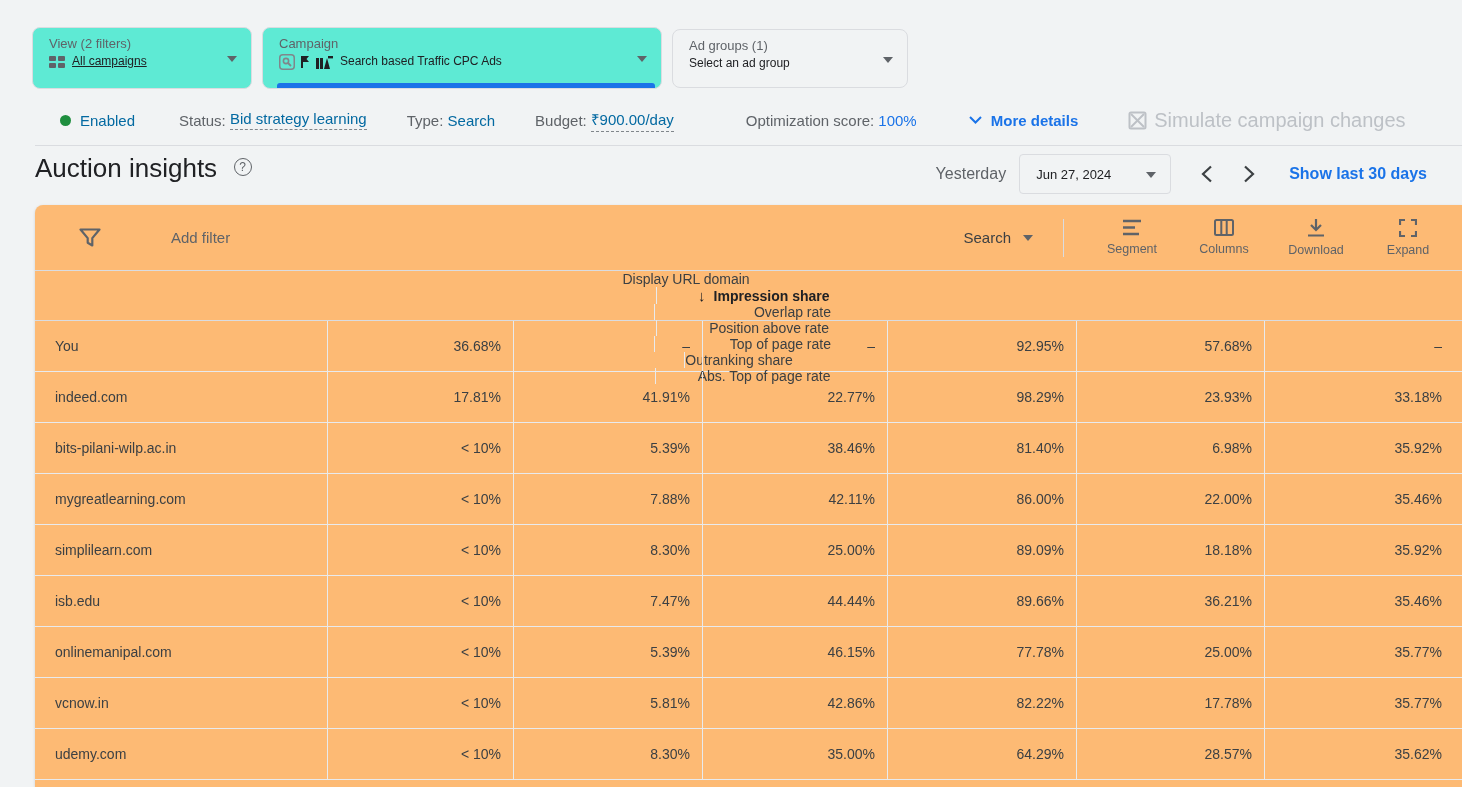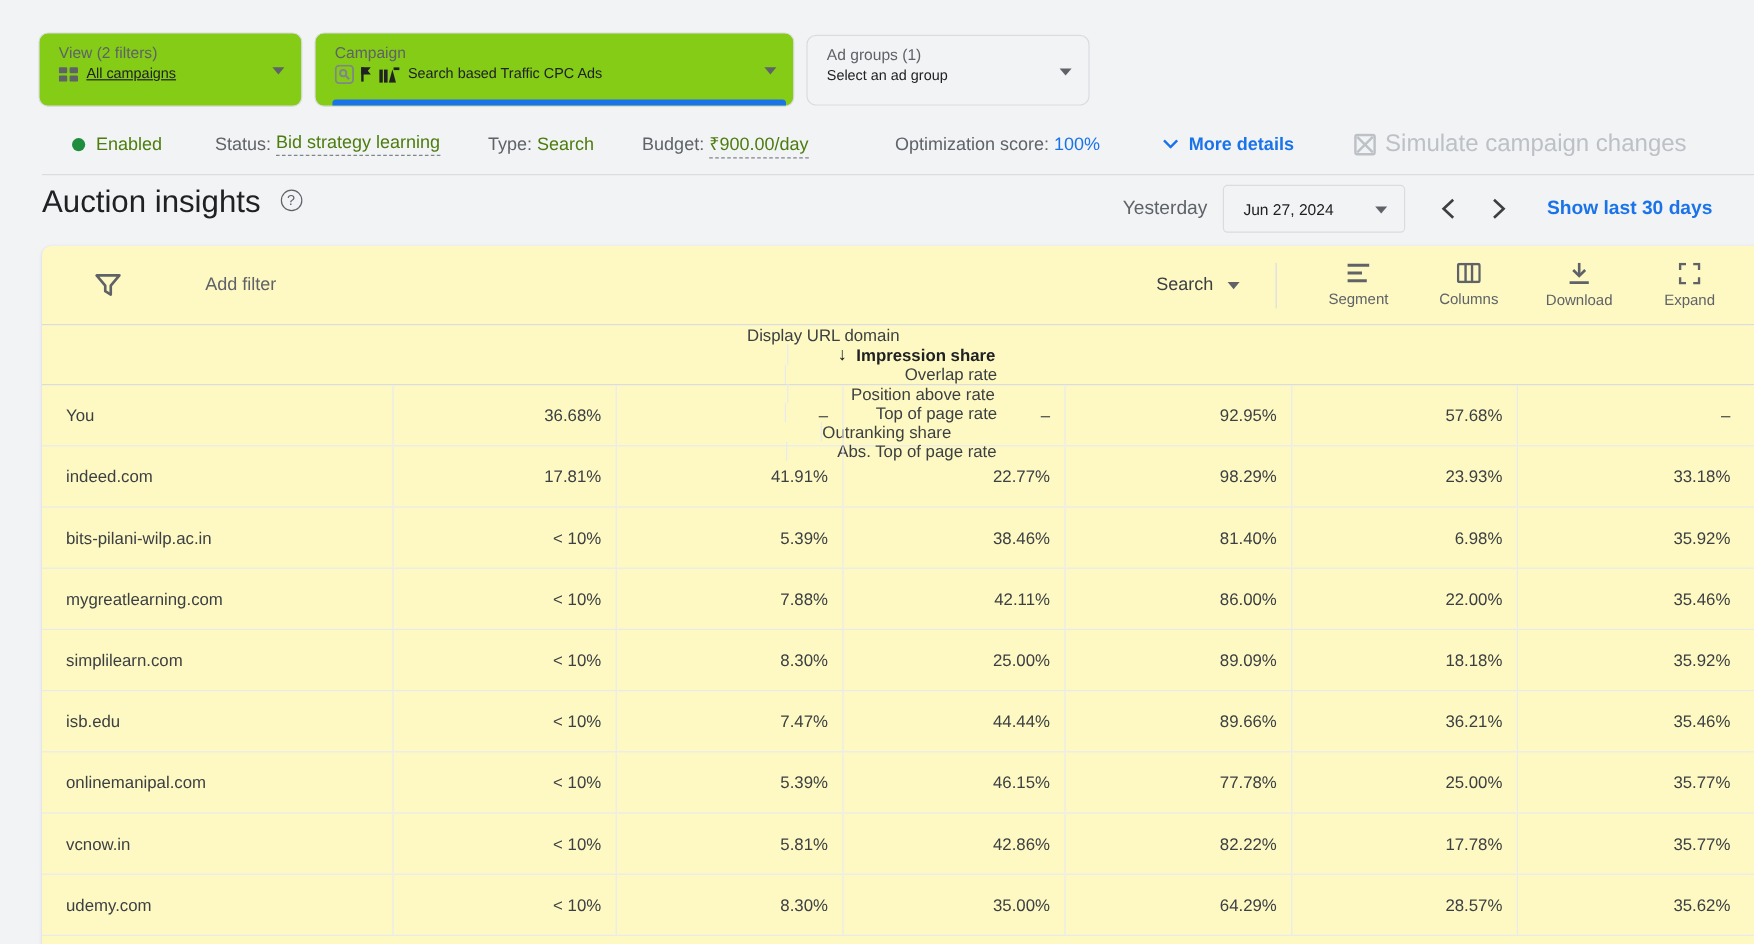--- a/index.html
+++ b/index.html
@@ -4,40 +4,40 @@
 <style>
   * { margin:0; padding:0; box-sizing:border-box; }
   html,body { width:1462px; height:787px; }
   body {
     position:relative; overflow:hidden;
     background:#f1f3f4;
     font-family:"Liberation Sans", sans-serif;
     color:#3c4043;
   }
   
-  .selbox { position:absolute; top:27px; height:62px; background:#84cc16;
+  .selbox { position:absolute; top:27px; height:62px; background:#5eead4;
     border:1px solid #dadce0; border-radius:8px; padding:8px 40px 6px 16px; cursor:pointer; }
   .selbox .lbl { font-size:13px; color:#5f6368; margin-bottom:3px; }
   .selbox .val { display:flex; align-items:flex-start; gap:7px; font-size:12px; color:#202124; }
   .caret { position:absolute; right:14px; top:50%; margin-top:-2px;
     width:0; height:0; border-left:5px solid transparent; border-right:5px solid transparent;
     border-top:6px solid #5f6368; }
   #view-box { left:32px; width:220px; }
   #view-box .val span.linkish { text-decoration:underline; }
   #campaign-box { left:262px; width:400px; }
   #campaign-box::after { content:""; position:absolute; left:14px; right:6px; bottom:0;
     height:5px; background:#1a73e8; border-radius:3px 3px 0 0; }
   #adgroup-box { left:672px; top:29px; width:236px; height:59px; background:transparent; }
   .miniicons { display:flex; align-items:center; gap:4px; }
   
   .status-row { position:absolute; left:60px; top:106px; right:0; height:28px;
     display:flex; align-items:center; font-size:15px; color:#5f6368; }
   .status-row .grp { display:flex; align-items:center; white-space:nowrap; }
   .dot { width:11px; height:11px; border-radius:50%; background:#1e8e3e; margin-right:9px; }
-  .dark { color:#4d7c0f; }
+  .dark { color:#0369a1; }
   .dashed { border-bottom:1px dashed #80868b; padding-bottom:2px; cursor:pointer; }
   .blue { color:#1a73e8; }
   .muted { color:#bdc1c6; }
   .gap44 { margin-left:44px; } .gap40 { margin-left:40px; } .gap72 { margin-left:72px;justify-content:flex-end; }
   .gap52 { margin-left:52px; } .gap50 { margin-left:50px; }
   .more-details { font-weight:bold; font-size:15px; cursor:pointer; display:flex; align-items:center; gap:9px; }
   .sim { display:flex; align-items:center; gap:7px; cursor:pointer; font-size:20px; }
   
   .hr { position:absolute; left:35px; right:0; top:145px; border-top:1px solid #dadce0; }
   
@@ -48,21 +48,21 @@
     text-align:center; line-height:17px; }
   .date-group { position:absolute; right:35px; top:0; height:42px; display:flex; align-items:center; }
   .preset { font-size:16px; color:#5f6368; margin-right:13px; }
   .date-box { position:relative; height:40px; min-width:152px; border:1px solid #dadce0;
     border-radius:4px; display:flex; align-items:center; padding:0 36px 0 16px;
     font-size:13px; color:#202124; cursor:pointer; }
   .navbtn { background:none; border:none; padding:0; margin-left:30px; cursor:pointer; line-height:0; }
   .show-link { margin-left:34px; font-size:16px; font-weight:bold; color:#1a73e8; cursor:pointer; text-decoration:none; }
   
   .card { position:absolute; left:35px; top:205px; width:1427px; height:582px;
-    background:#fef9c3; border-radius:8px 0 0 0; box-shadow:0 1px 3px rgba(60,64,67,.18); overflow:hidden; }
+    background:#fdba74; border-radius:8px 0 0 0; box-shadow:0 1px 3px rgba(60,64,67,.18); overflow:hidden; }
   .toolbar { height:66px; display:flex; align-items:center; border-bottom:1px solid #dadce0; }
   .funnel { margin-left:44px; cursor:pointer; line-height:0; }
   .add-filter { margin-left:70px; font-size:15px; color:#5f6368; cursor:pointer; }
   .tb-spacer { flex:1; }
   .search-dd { display:flex; align-items:center; gap:12px; font-size:15px; color:#3c4043; cursor:pointer; }
   .search-dd .caret2 { width:0; height:0; border-left:5px solid transparent;
     border-right:5px solid transparent; border-top:6px solid #5f6368; }
   .vsep { width:1px; height:38px; background:#dadce0; margin:0 22px 0 30px; }
   .iconbtns { display:flex; align-items:flex-start; padding-right:8px; }
   .ibtn { width:92px; display:flex; flex-direction:column; align-items:center; gap:6px;

